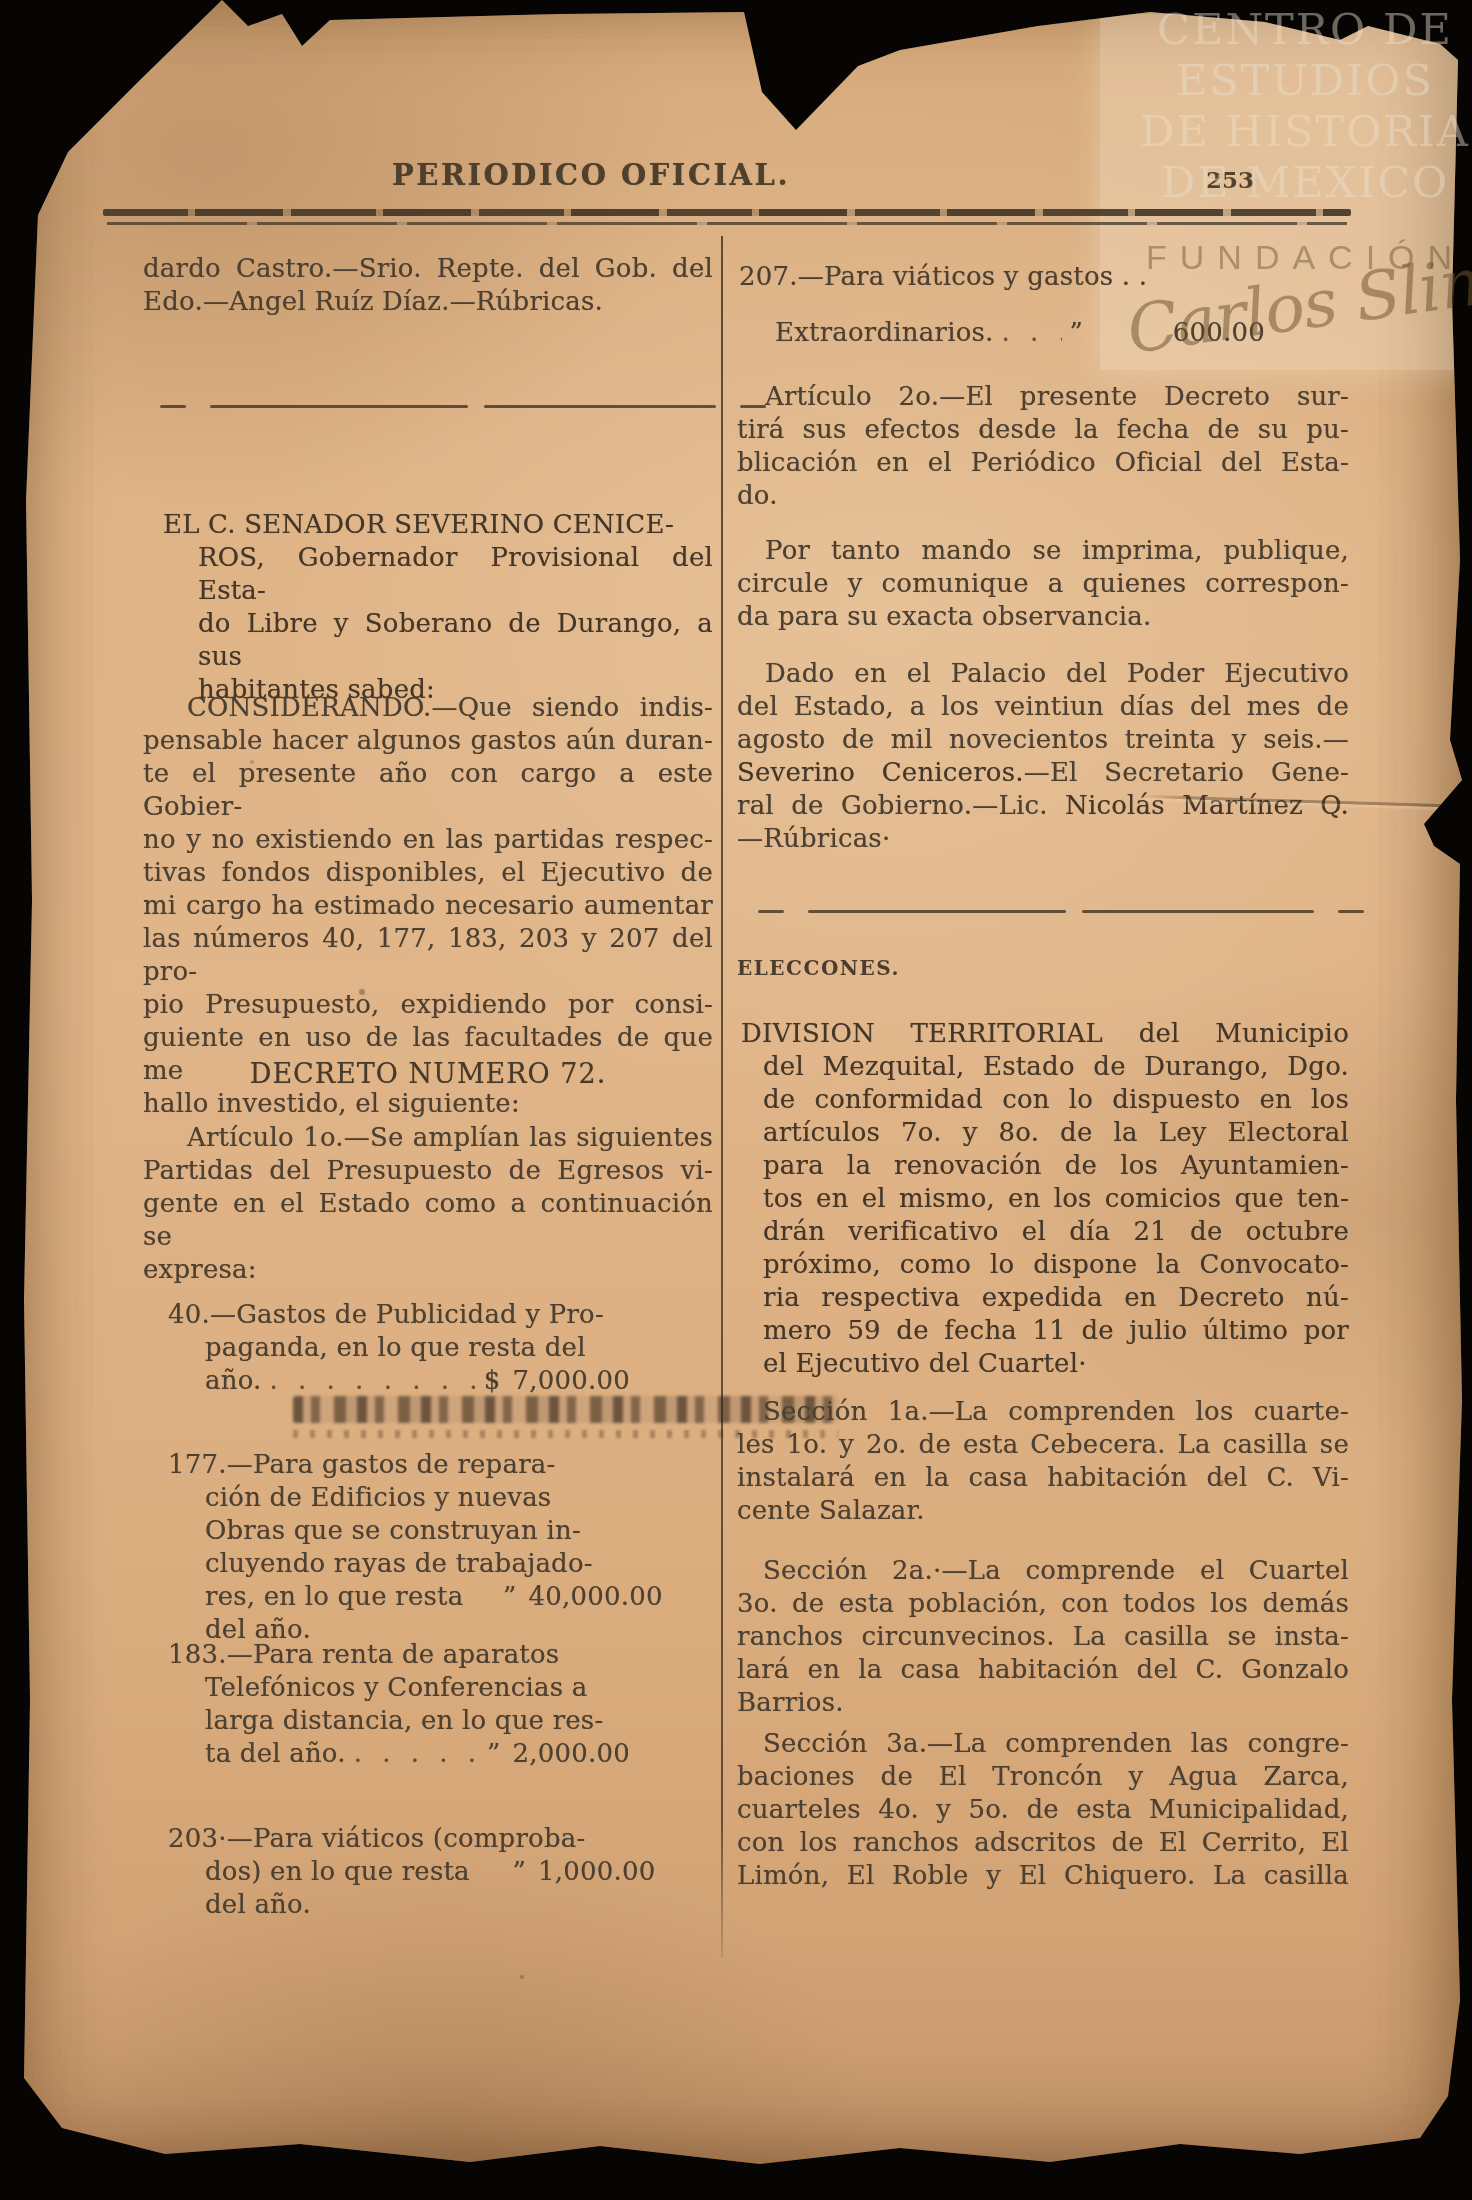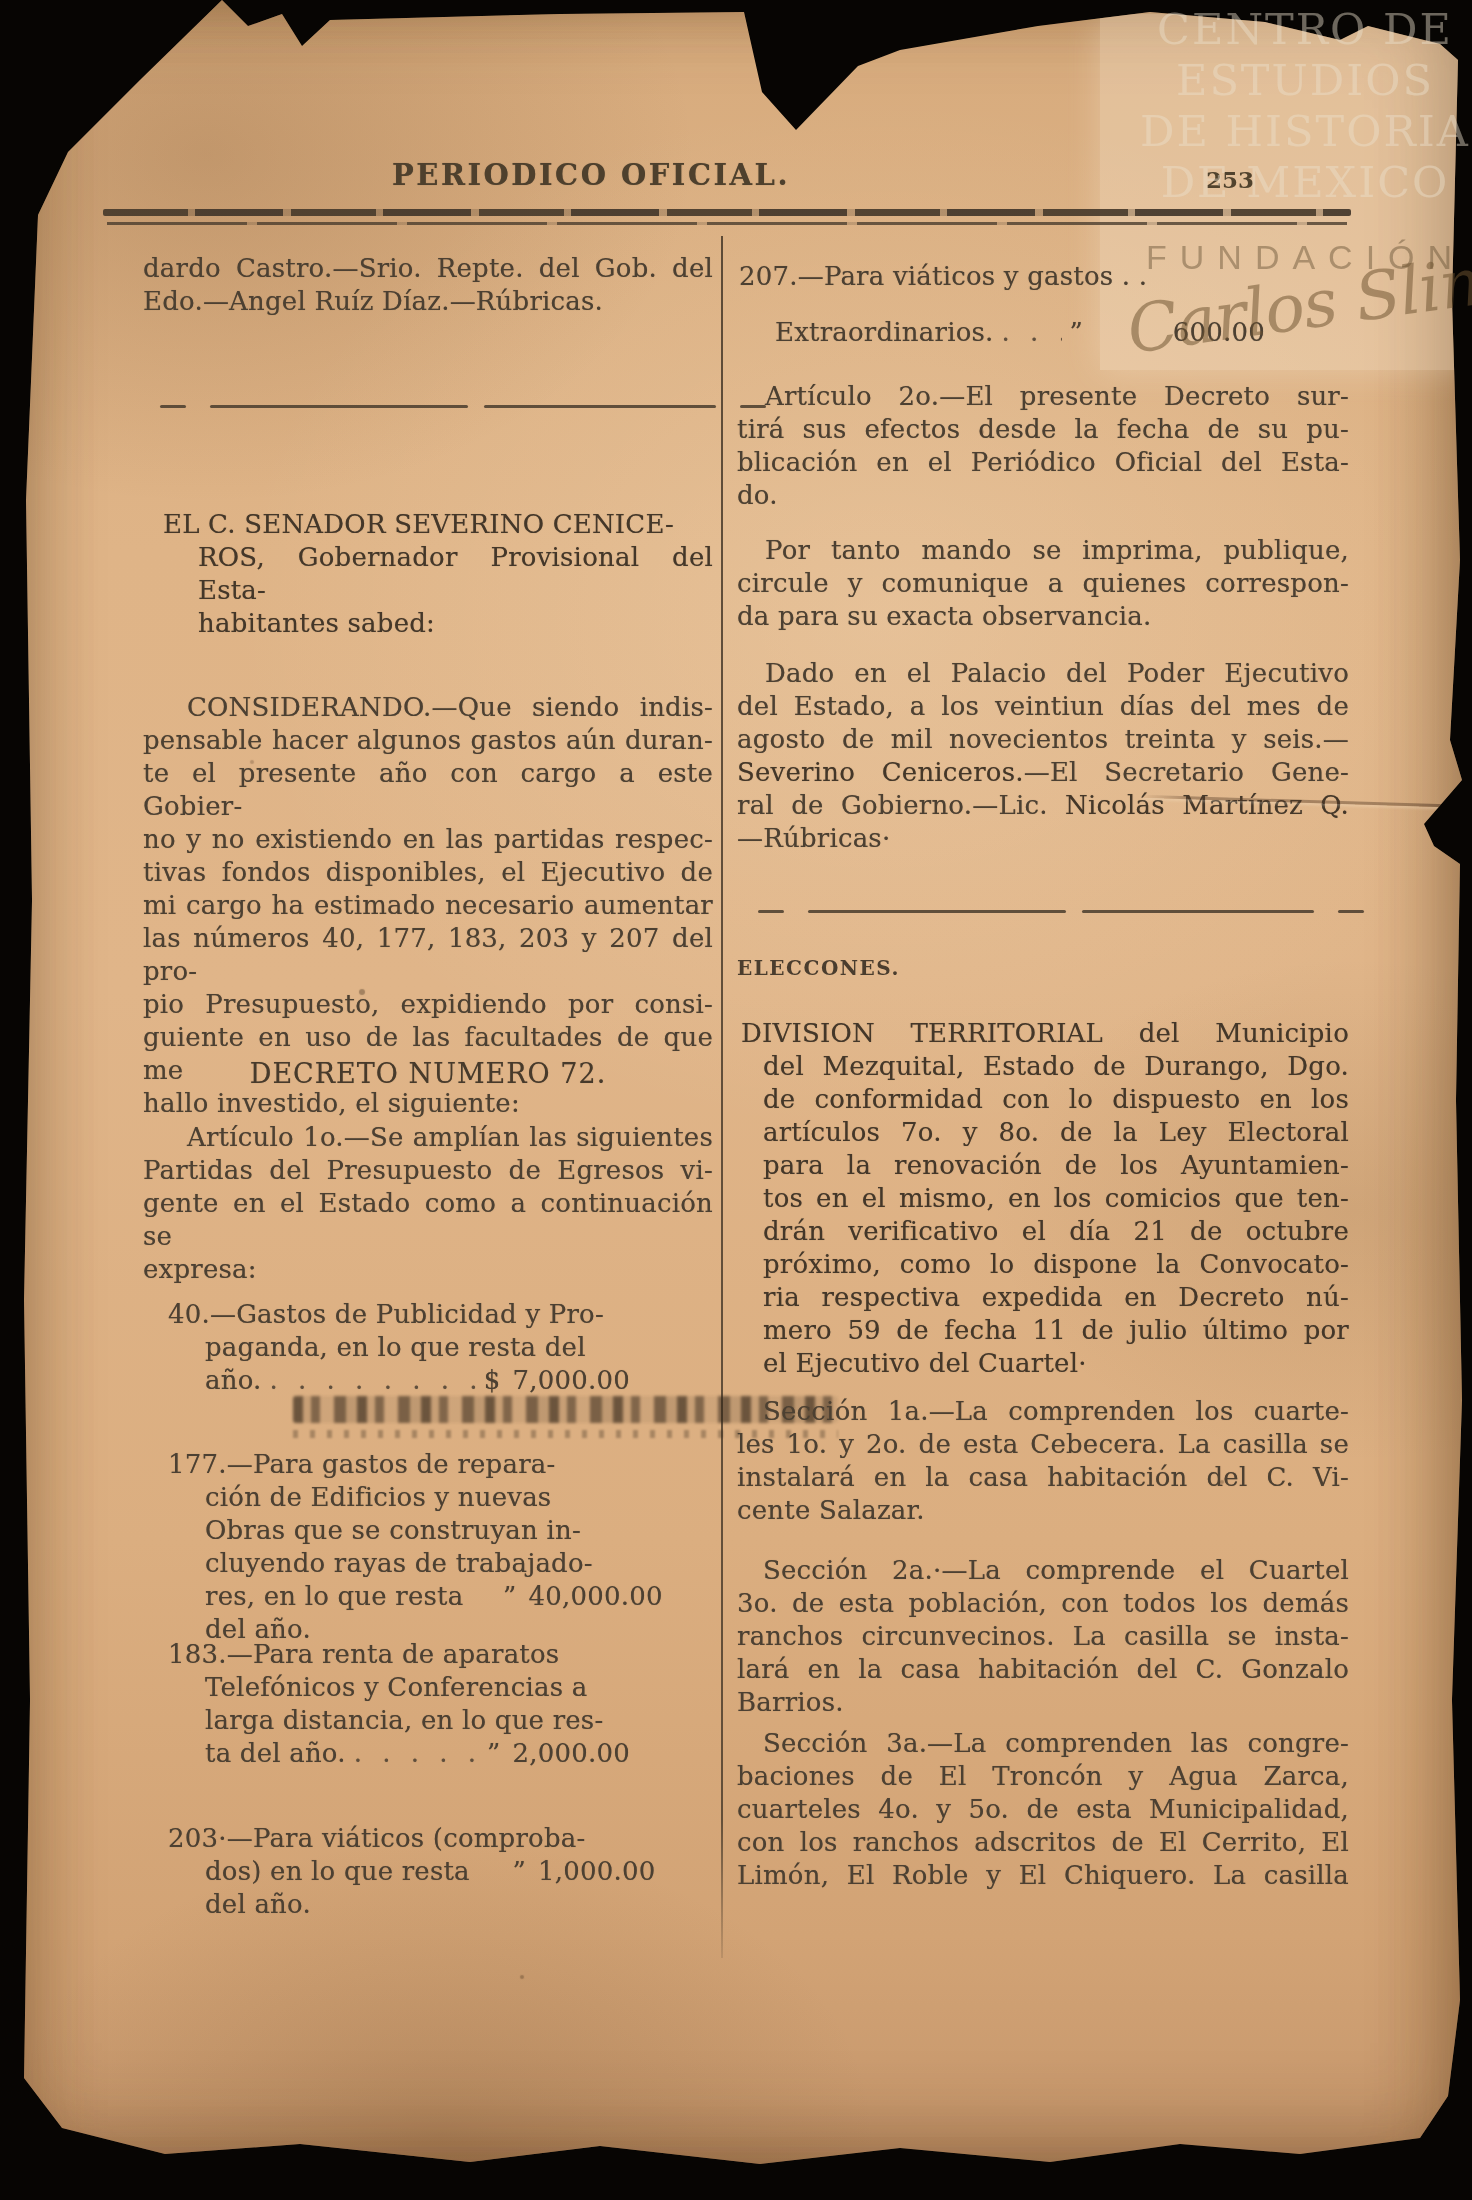--- a/index.html
+++ b/index.html
@@ -115,20 +115,21 @@
 
     <div id="col-left">
       <div class="blk" style="top:252px;line-height:36px;">
         <div class="t jl">dardo Castro.—Srio. Repte. del Gob. del</div>
         <div class="t">Edo.—Angel Ruíz Díaz.—Rúbricas.</div>
       </div>
 
       <div class="blk" style="top:508px;">
         <div class="t b jl" style="margin-left:20px;text-align-last:auto;">EL C. SENADOR SEVERINO CENICE-</div>
         <div class="t b jl ind">ROS, Gobernador Provisional del Esta-</div>
+        <div class="t b jl ind">do Libre y Soberano de Durango, a sus</div>
         <div class="t b ind">habitantes sabed:</div>
       </div>
 
       <div class="blk" style="top:691px;">
         <div class="t jl fi">CONSIDERANDO.—Que siendo indis-</div>
         <div class="t jl">pensable hacer algunos gastos aún duran-</div>
         <div class="t jl">te el presente año con cargo a este Gobier-</div>
         <div class="t jl">no y no existiendo en las partidas respec-</div>
         <div class="t jl">tivas fondos disponibles, el Ejecutivo de</div>
         <div class="t jl">mi cargo ha estimado necesario aumentar</div>

